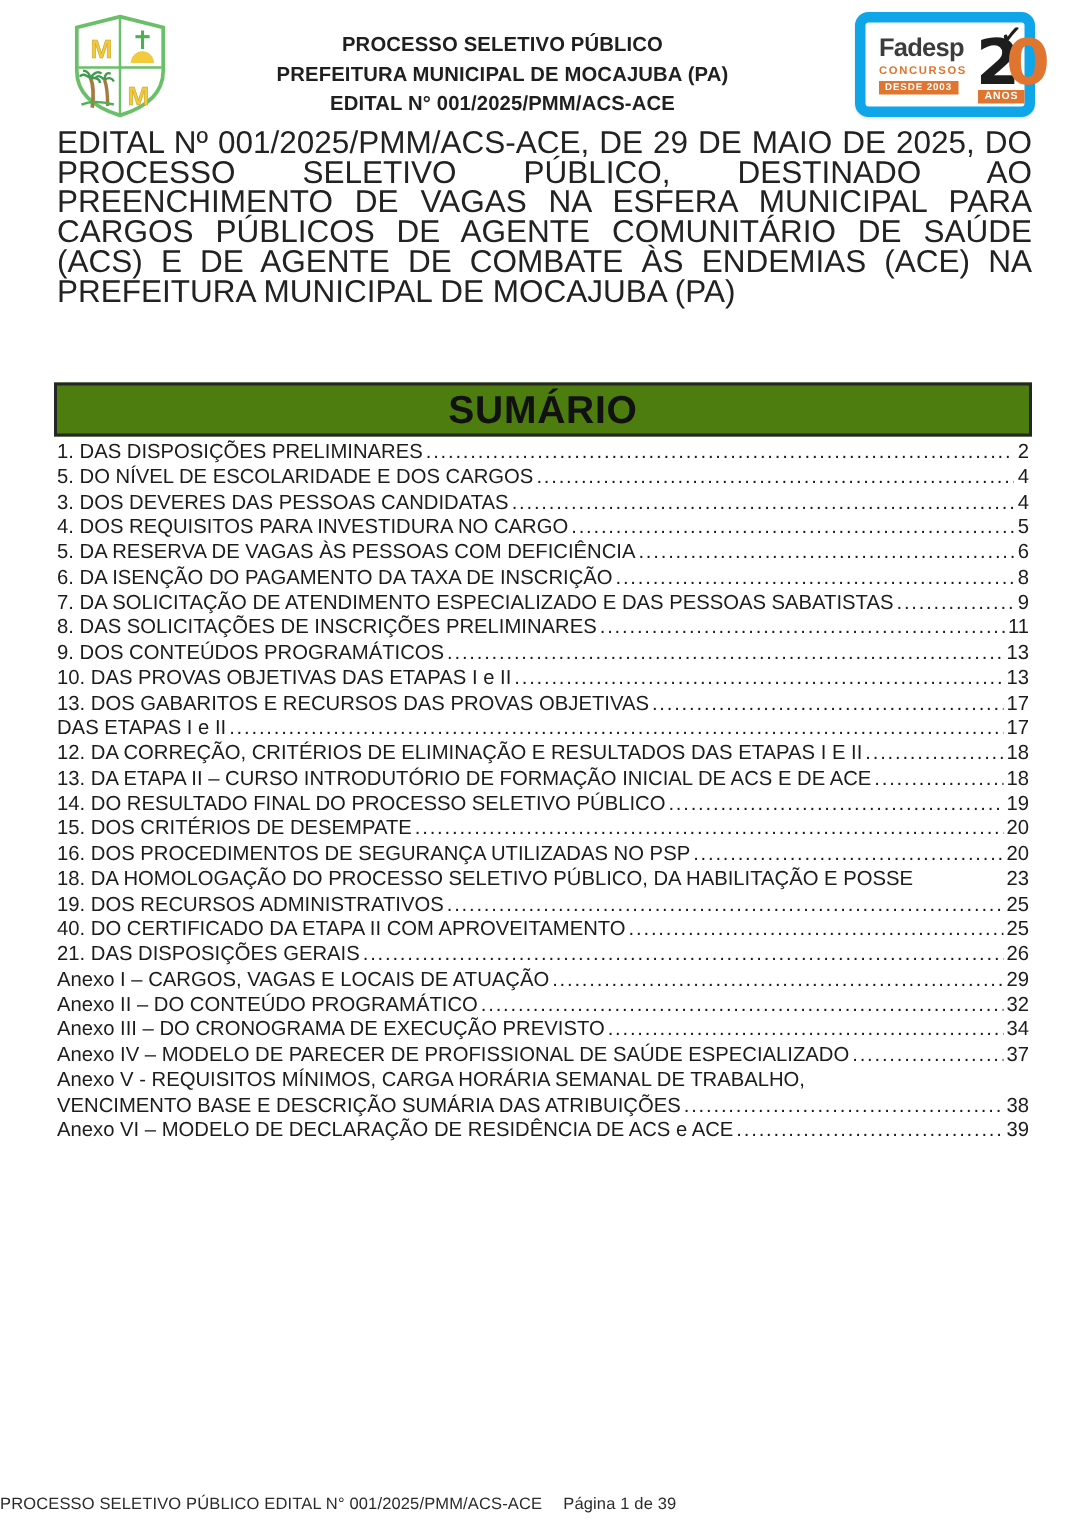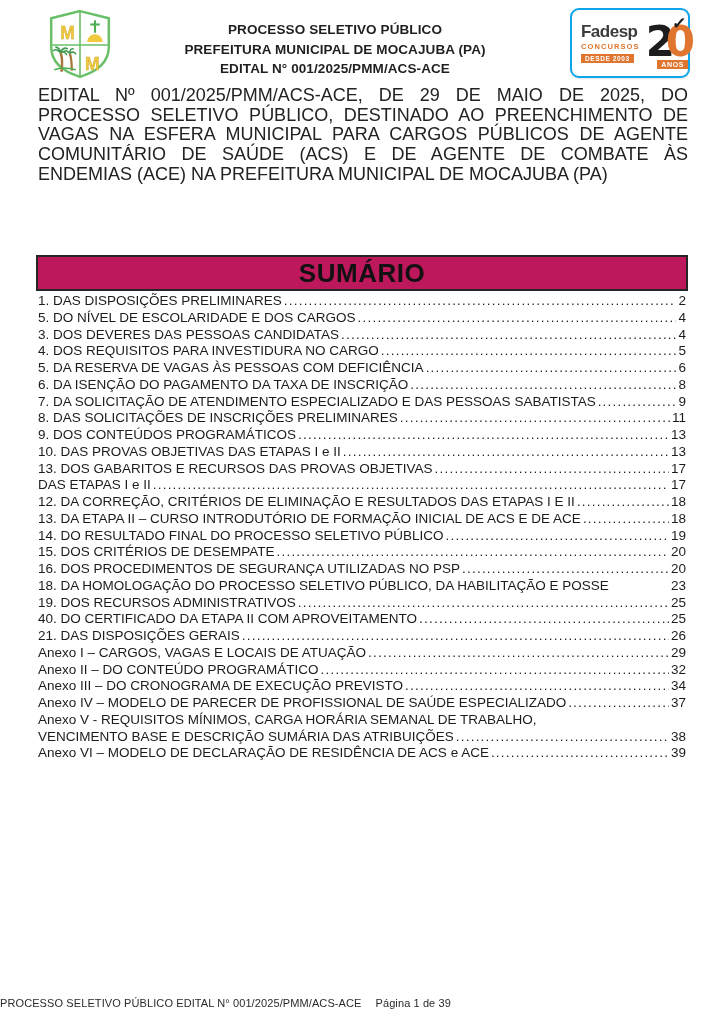--- a/index.html
+++ b/index.html
@@ -29,21 +29,21 @@
     margin-top: 12px;
     font-weight: bold;
     font-size: 13.5px;
     line-height: 19.5px;
     color: #1f1f1f;
     letter-spacing: 0.1px;
   }
   .fadesp-card {
     width: 120px; height: 70px;
     background: #fff;
-    border: 2px solid #0ea5e9;
+    border: 7px solid #0ea5e9;
     border-radius: 9px;
     box-shadow: 0 1px 2px rgba(0,0,0,0.10);
     display: flex;
     align-items: center;
     justify-content: center;
     gap: 6px;
     padding: 6px 6px 6px 9px;
     margin-left: 16px;
   }
   .fadesp-left { display: flex; flex-direction: column; align-items: flex-start; }
@@ -53,31 +53,31 @@
   .fadesp-years { position: relative; width: 52px; height: 52px; }
   .digit-black { position: absolute; left: 0; top: 2px; font-weight: bold; font-size: 42px; line-height: 46px; color: #1d1d1d; font-family: "DejaVu Sans", sans-serif; }
   .digit-orange { position: absolute; left: 20px; top: 2px; font-weight: bold; font-size: 42px; line-height: 46px; color: #E0752F; font-family: "DejaVu Sans", sans-serif; }
   .fadesp-check { position: absolute; right: -4px; top: -4px; font-size: 17px; font-weight: bold; color: #1d1d1d; transform: rotate(4deg); }
   .fadesp-anos { position: absolute; right: -6px; bottom: 0; background: #E0752F; color: #fff; font-weight: bold; font-size: 7px; padding: 1px 4px; letter-spacing: 0.6px; }
 
   
   .intro {
     position: absolute;
     top: 86px; left: 38px; width: 650px;
-    font-size: 18px;
+    font-size: 21px;
     line-height: 19.7px;
     text-align: justify;
     color: #222;
   }
 
   
   .summary-box {
     position: absolute;
     top: 255px; left: 36px; width: 652px; height: 36px;
-    background: #be185d;
+    background: #4d7c0f;
     border: 2px solid #262626;
     display: flex; align-items: center; justify-content: center;
   }
   .summary-title {
     font-weight: bold;
     font-size: 26px;
     letter-spacing: 0.5px;
     color: #111;
   }
 

